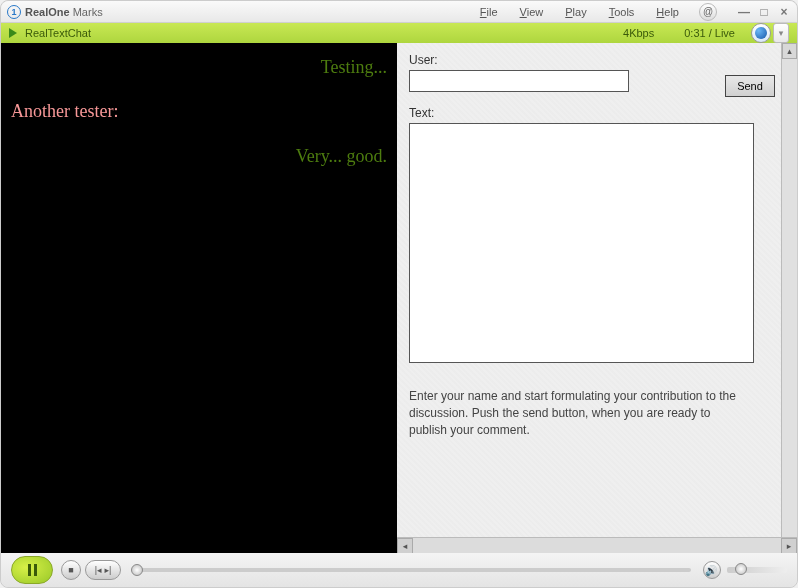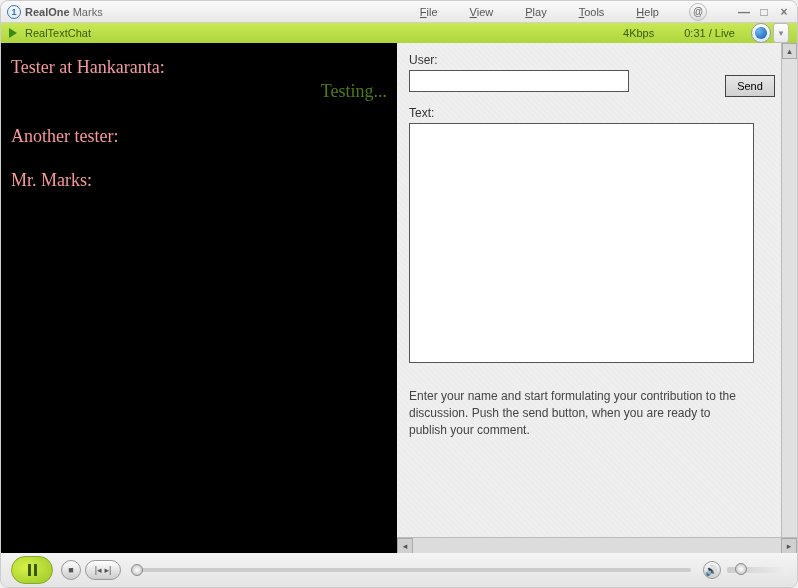--- a/index.html
+++ b/index.html
@@ -40,21 +40,21 @@
   font-size: 9px;
   color: #2878c8;
   font-weight: bold;
   margin-right: 4px;
 }
 .app-title { font-size: 11px; color: #666; }
 .app-title .bold { font-weight: bold; color: #555; text-align: center; }
 .menubar {
   margin-left: auto;
   display: flex;
-  gap: 20px;
+  gap: 10px;
   align-items: center;
 }
 .menu-item {
   padding: 2px 6px;
   color: #555;
   cursor: pointer;
   font-size: 11px;
 }
 .menu-item .u { text-decoration: underline; }
 .round-btn {
@@ -366,28 +366,27 @@
     <span class="globe-btn">
         <span class="globe-inner"></span>
       </span>
     <span class="dropdown-arrow">▾</span>
   </div>
 
   <div class="content">
 
     <div class="chat-pane">
       <div class="chat-block">
-        <div class="chat-user">Tester at Hankaranta:</div>
         <div class="chat-msg">Testing...</div>
       </div>
       <div class="chat-block">
         <div class="chat-user">Another tester:</div>
       </div>
       <div class="chat-block">
-        <div class="chat-user">Mr. Marks:</div>
+        <div class="chat-msg">Very... good.</div>
       </div>
     </div>
 
     <div class="form-pane">
       <div class="vscroll">
         <div class="vscroll-up">▴</div>
         <div class="vscroll-down">▾</div>
       </div>
 
       <label class="form-label">User:</label>

